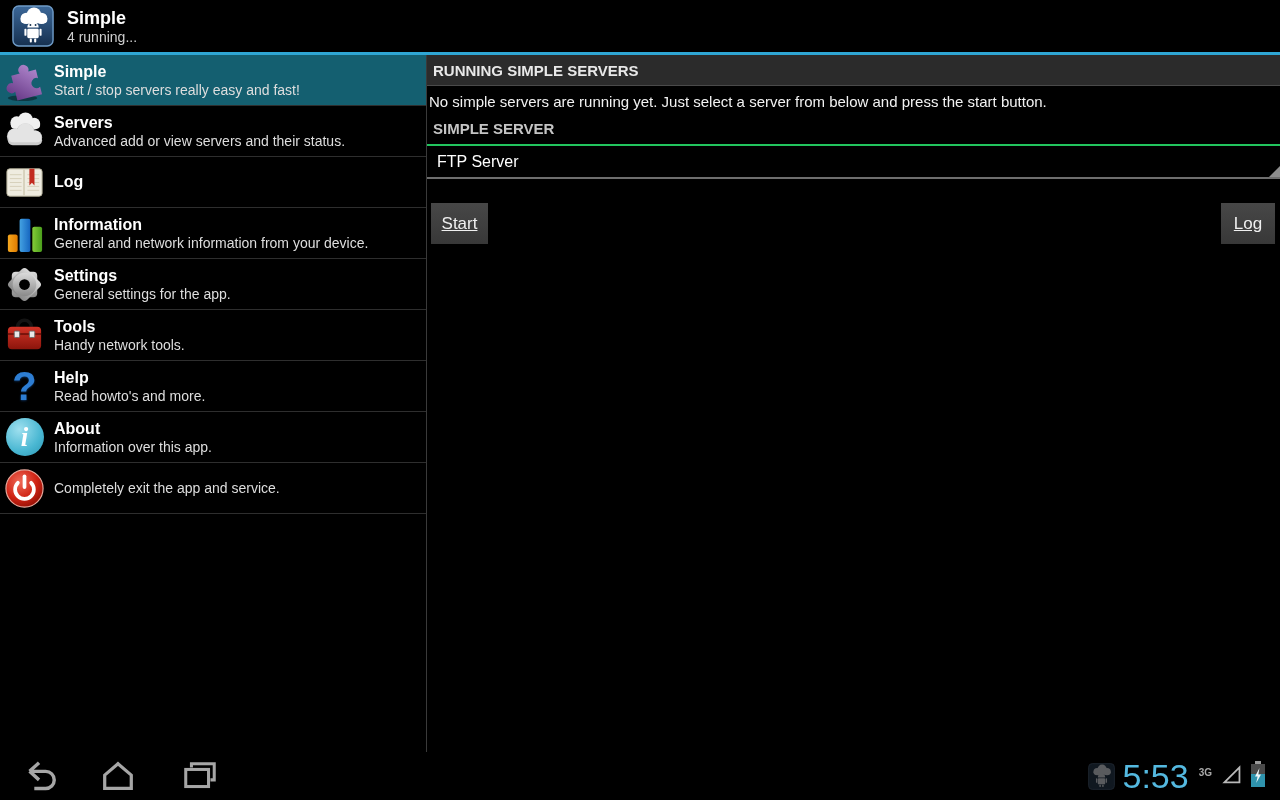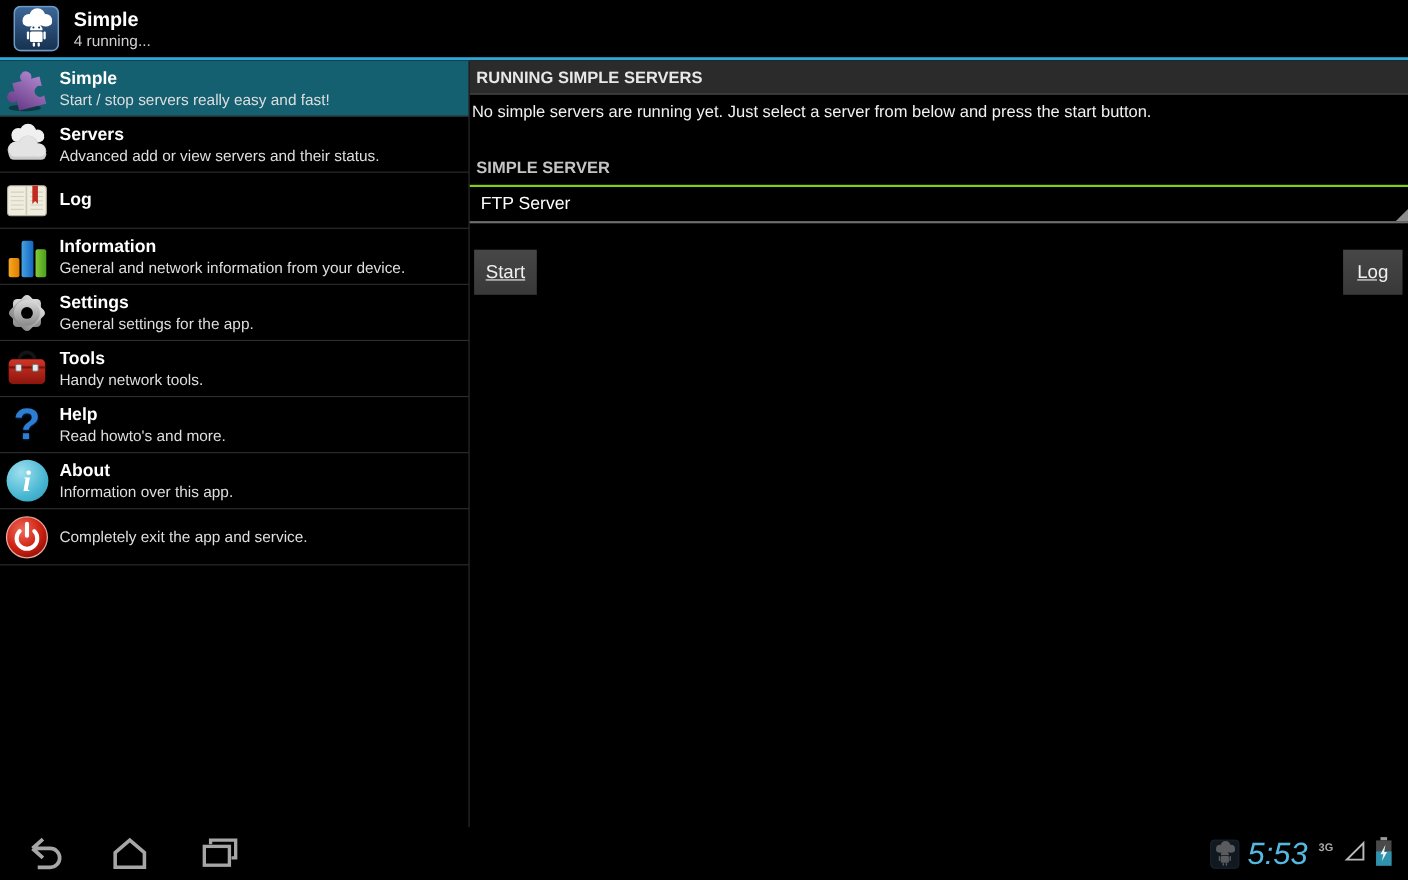--- a/index.html
+++ b/index.html
@@ -28,37 +28,37 @@
   .q-glyph{font-size:40px;font-weight:bold;color:#2d7dd2;line-height:43px;text-shadow:0 1px 2px #0a2a50;}
   .about-circle{width:38px;height:38px;border-radius:50%;background:radial-gradient(circle at 35% 30%,#9fe0ef,#49b7d2 60%,#2d96b4);display:flex;align-items:center;justify-content:center;}
   .about-circle i{font-family:"Liberation Serif",serif;font-style:italic;font-weight:bold;font-size:27px;color:#fff;}
 
   .v-divider{position:absolute;top:55px;bottom:48px;left:426px;width:1px;background:#3a3a3a;}
 
   
   .content{position:absolute;top:55px;left:427px;right:0;bottom:48px;background:#000;}
   .sec1-header{height:30px;background:#2b2b2b;border-bottom:1px solid #4a4a4a;display:flex;align-items:center;padding-left:6px;font-size:15px;font-weight:bold;color:#e8e8e8;}
   .sec1-msg{padding:7px 4px 0 2px;font-size:15px;color:#f2f2f2;line-height:18px;}
-  .sec2-header{margin-top:28px;padding:5px 0 7px 6px;font-size:15px;font-weight:bold;color:#c4c4c4;border-bottom:2px solid #84cc16;}
+  .sec2-header{margin-top:4px;padding:5px 0 7px 6px;font-size:15px;font-weight:bold;color:#c4c4c4;border-bottom:2px solid #22c55e;}
   .spinner{position:relative;height:31px;border-bottom:2px solid #6e6e6e;display:flex;align-items:center;padding-left:10px;font-size:16px;color:#fff;cursor:pointer;}
   .spinner-caret{position:absolute;right:0;bottom:0;width:0;height:0;border-left:11px solid transparent;border-bottom:11px solid #8d8d8d;}
   .btn-row{position:relative;margin-top:24px;height:41px;}
   .btn{position:absolute;top:0;height:41px;background:linear-gradient(#474747,#383838);color:#f0f0f0;font-size:17px;display:flex;align-items:center;justify-content:center;border:0;font-family:inherit;cursor:pointer;text-decoration:underline;}
   .btn-start{left:4px;width:57px;}
   .btn-log{right:5px;width:54px;}
 
   
   .nav-bar{position:absolute;left:0;right:0;bottom:0;height:48px;background:#000;}
   .nav-ic{position:absolute;top:7px;width:38px;height:34px;cursor:pointer;}
   .nav-back{left:21px;}
   .nav-home{left:99px;}
   .nav-recents{left:181px;}
   .status{position:absolute;right:14px;top:0;height:48px;display:flex;align-items:center;gap:7px;}
   .notif-icon{width:27px;height:27px;opacity:.5;filter:brightness(.85) saturate(.6);}
-  .clock{font-size:28px;color:var(--clock,#54B9E0);line-height:48px;font-style:italic;}
+  .clock{font-size:34px;color:var(--clock,#54B9E0);line-height:48px;}
   .net{display:flex;align-items:flex-start;gap:8px;margin-left:3px;}
   .net-label{font-size:10px;font-weight:bold;color:#a9a9a9;margin-top:4px;}
 </style>
 </head>
 <body>
 
 <div class="action-bar">
   <span class="app-icon">
     <svg viewBox="0 0 44 44">
       <defs>

